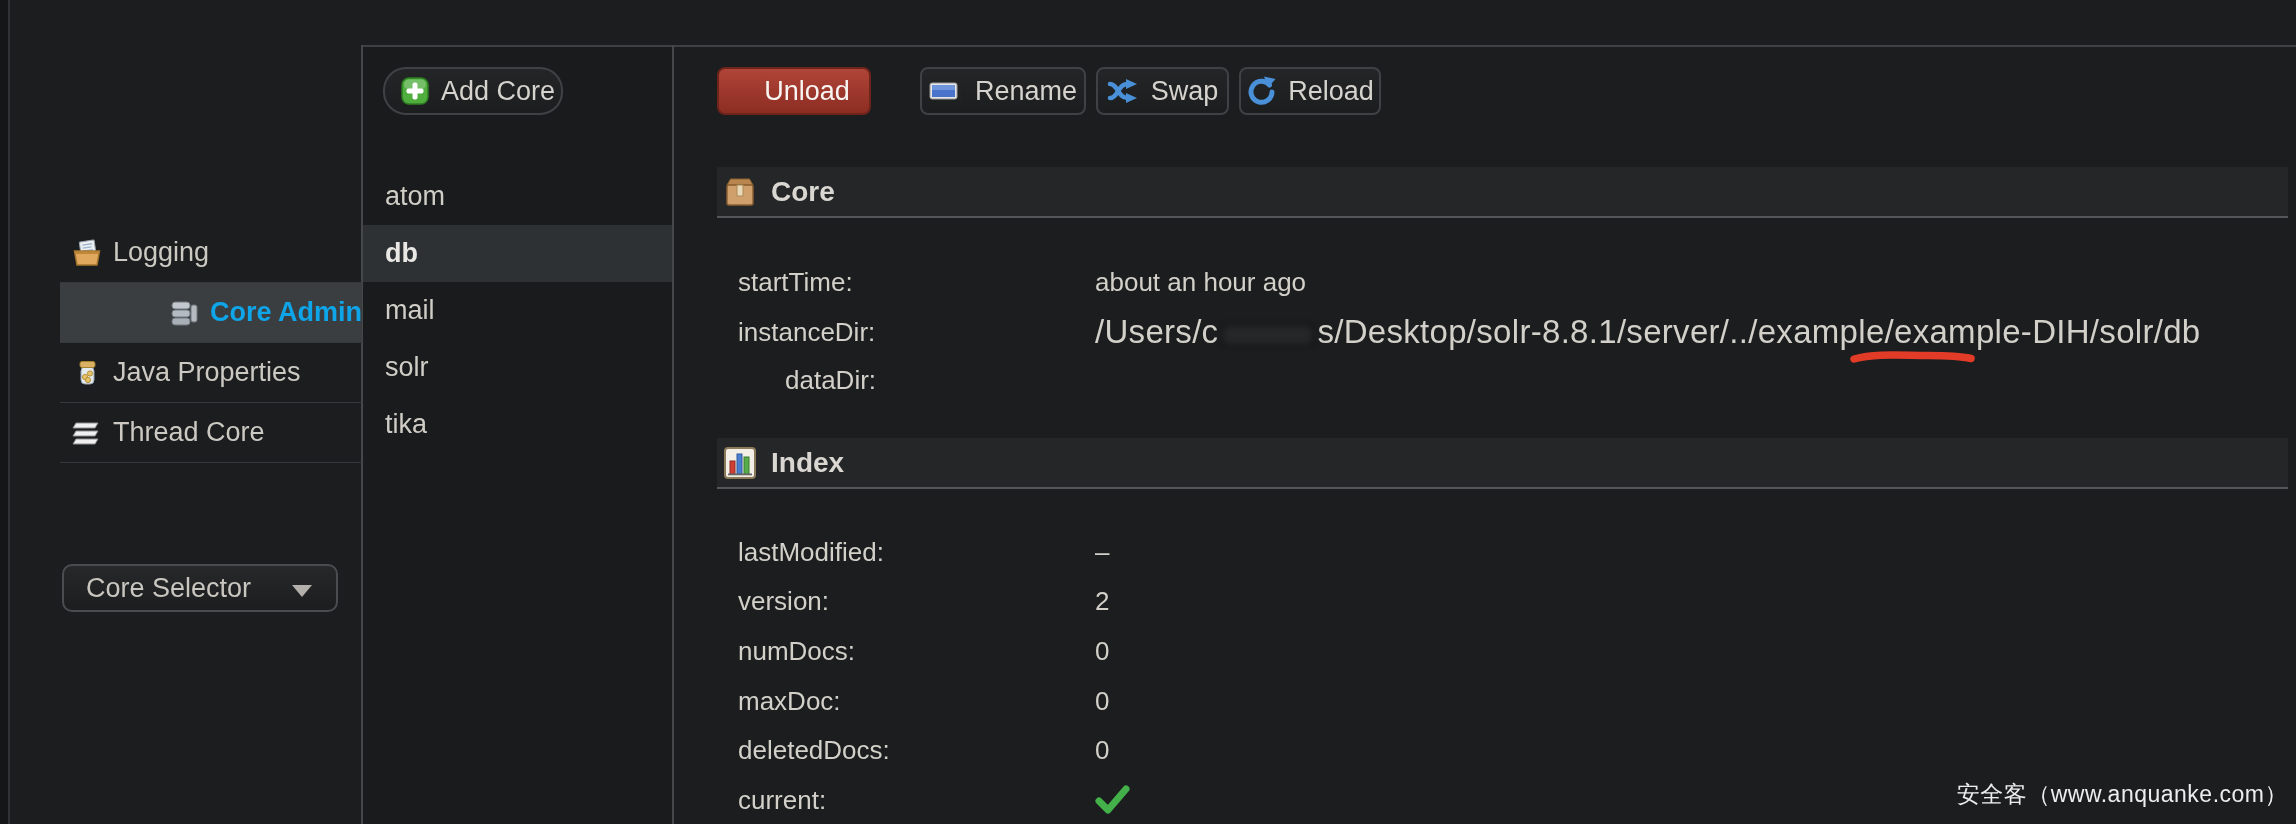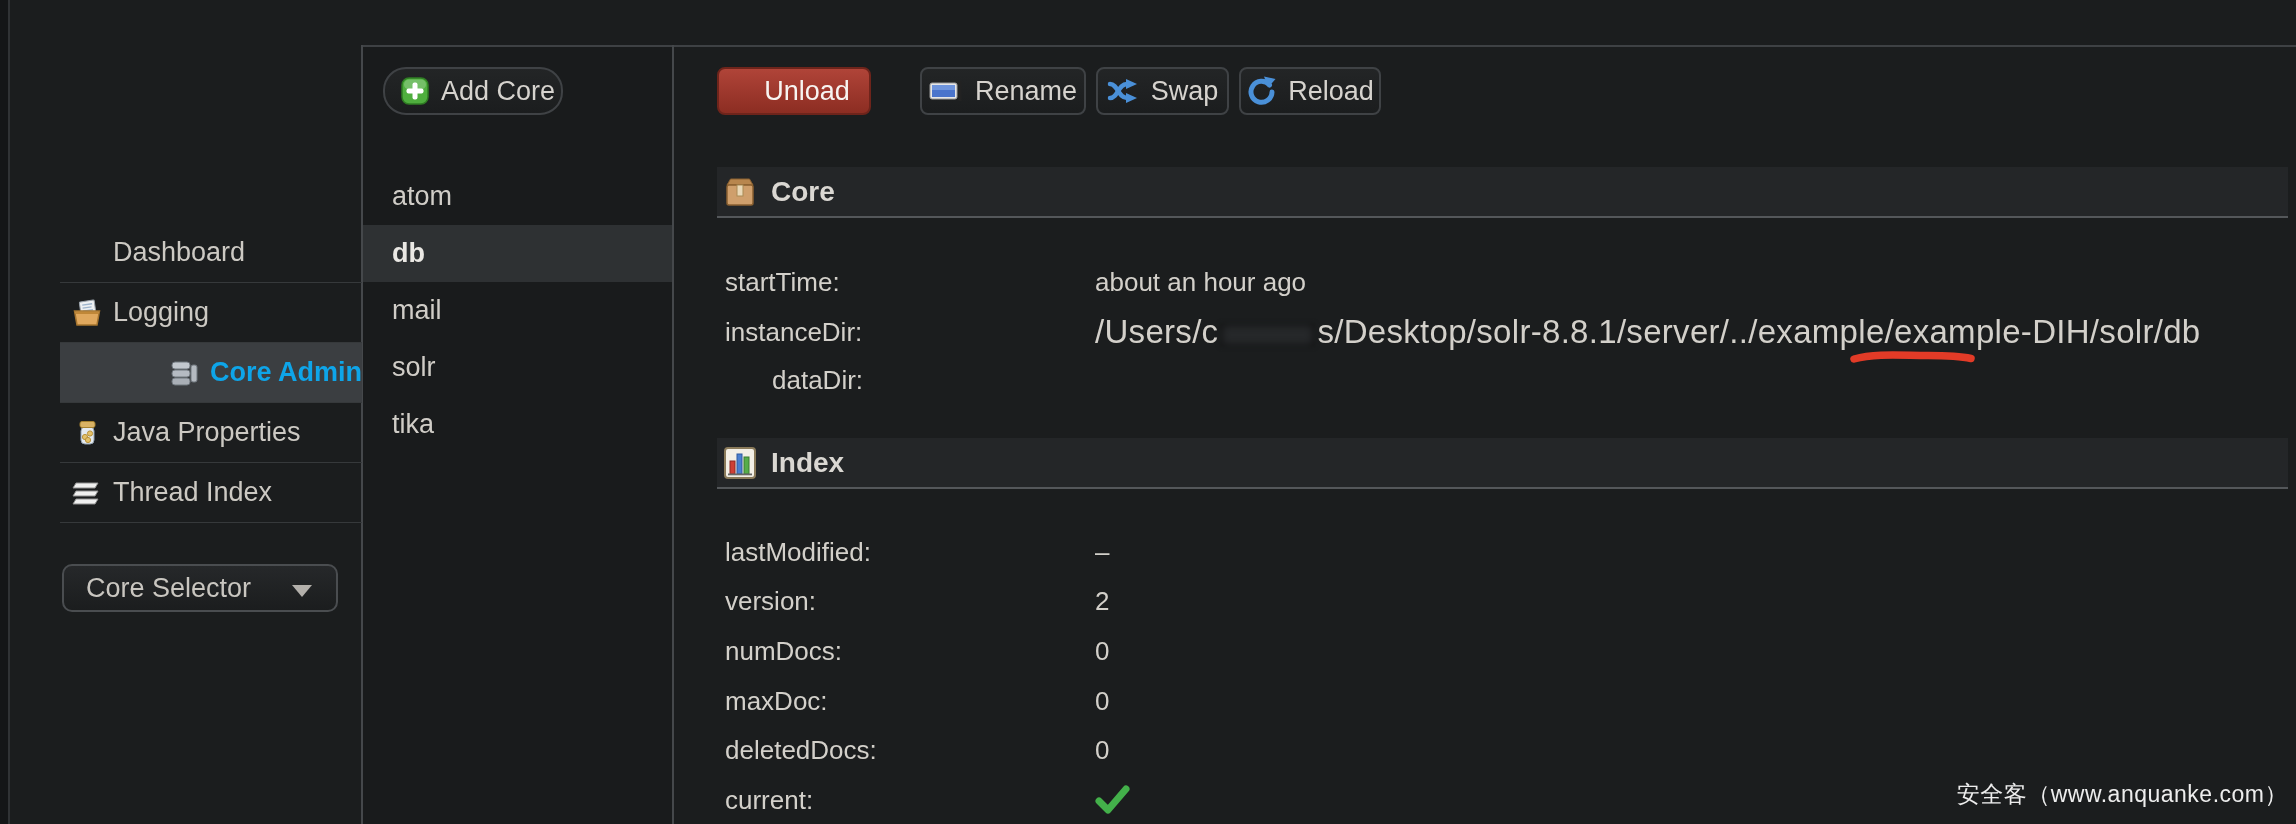--- a/index.html
+++ b/index.html
@@ -39,21 +39,21 @@
     font-size:27px;color:#c9c6c0;cursor:pointer;
   }
   .sel-caret{
     position:absolute;right:24px;top:19px;width:0;height:0;
     border-left:10px solid transparent;border-right:10px solid transparent;
     border-top:12px solid #b3b0ab;
   }
 
   
   #core-list{position:absolute;left:363px;top:168px;width:309px;}
-  .core-item{height:57px;line-height:57px;padding-left:29px;font-size:27px;color:#d0cdc7;cursor:pointer;}
+  .core-item{height:57px;line-height:57px;padding-left:22px;font-size:27px;color:#d0cdc7;cursor:pointer;}
   .core-item.selected{background:#2e3133;font-weight:bold;color:#eae8e4;}
 
   
   .btn{
     position:absolute;top:67px;height:48px;box-sizing:border-box;
     border:2px solid #3f4245;border-radius:8px;
     background:linear-gradient(#232526,#1b1d1e);
     display:flex;align-items:center;justify-content:center;gap:12px;
     font-size:27px;color:#d6d3ce;cursor:pointer;
   }
@@ -73,21 +73,21 @@
     position:absolute;left:717px;width:1565px;height:49px;box-sizing:content-box;
     background:#242628;border-bottom:2px solid #54575a;
     display:flex;align-items:center;gap:14px;padding-left:6px;
     font-size:28px;font-weight:bold;color:#dad7d2;
   }
   #core-header{top:167px;text-align:center;}
   #index-header{top:438px;}
 
   
   .info-row{position:absolute;left:722px;width:1560px;height:36px;line-height:36px;font-size:26px;color:#d3d0ca;}
-  .info-label{position:absolute;left:3px;top:0;}
+  .info-label{position:absolute;left:16px;top:0;}
   .info-value{position:absolute;left:373px;top:0;white-space:nowrap;}
   .info-value.path{font-size:33px;letter-spacing:0.3px;}
   .redacted{
     display:inline-block;height:24px;vertical-align:-4px;margin:0 2px;
     background:#26282a;border-radius:3px;filter:blur(2px);
     box-shadow:inset 0 0 8px #0a0a0a;
   }
   .annotation-underline{position:absolute;left:1850px;top:348px;}
 
   
@@ -100,23 +100,20 @@
 <body>
 
 <div class="left-strip"></div>
 <div class="left-edge-line"></div>
 <div class="corelist-bg"></div>
 <div class="hline-top"></div>
 <div class="vline sb"></div>
 <div class="vline cl"></div>
 
 <div id="sidebar-menu">
-  <div class="menu-item noicon">
-    <span>Dashboard</span>
-  </div>
   <div class="menu-item">
     <span class="mi-icon">
       <svg viewBox="0 0 30 30" width="30" height="30">
         <g transform="rotate(-8 15 9)">
           <rect x="8" y="3" width="15" height="12" rx="1" fill="#edf0f2" stroke="#98a0a8"></rect>
           <path d="M10.5 6.5 h10 M10.5 9.5 h9 M10.5 12.5 h10" stroke="#9db4cc" stroke-width="1.4" fill="none"></path>
         </g>
         <path d="M2.5 13 h25 l-2.5 14 h-20 z" fill="#e0a85e" stroke="#a5742e" stroke-width="1.5"></path>
         <path d="M4 15 h22" stroke="#c08738" stroke-width="2" fill="none"></path>
       </svg>
@@ -149,21 +146,21 @@
   <div class="menu-item">
     <span class="mi-icon">
       <svg viewBox="0 0 30 30" width="30" height="30">
         <g fill="#f0f0f0" stroke="#8f8f8f">
           <path d="M4 5 h22 l-3 5 h-22 z"></path>
           <path d="M4 13 h22 l-3 5 h-22 z"></path>
           <path d="M4 21 h22 l-3 5 h-22 z"></path>
         </g>
       </svg>
     </span>
-    <span>Thread Index</span>
+    <span>Thread Core</span>
   </div>
 </div>
 
 <div id="core-selector">
   <span>Core Selector</span>
   <span class="sel-caret"></span>
 </div>
 
 <div class="btn" id="add-core-btn">
   <span style="display:inline-flex;">

